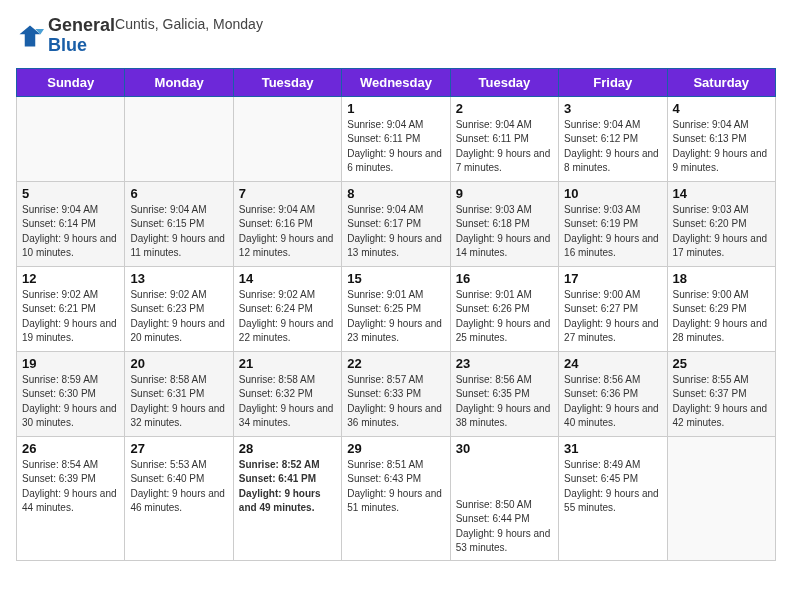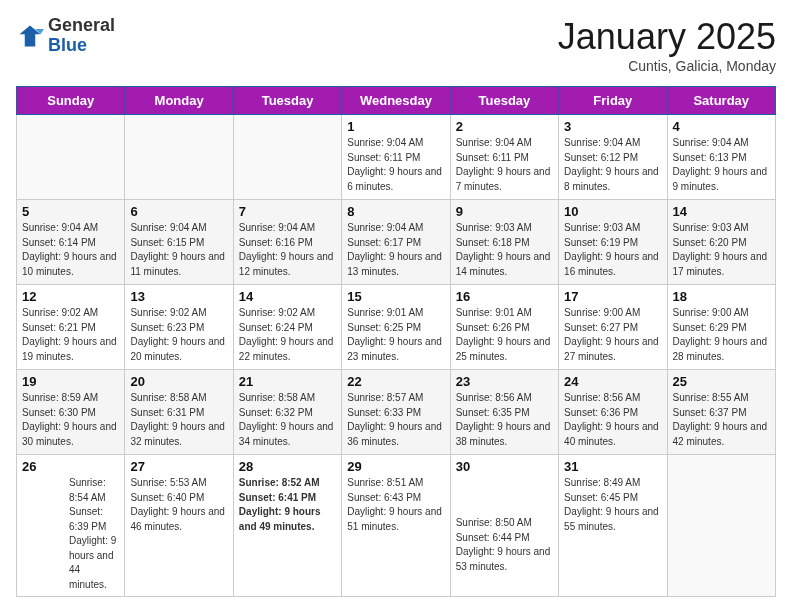--- a/index.html
+++ b/index.html
@@ -5,21 +5,20 @@
     * { box-sizing: border-box; margin: 0; padding: 0; }
     body {
       font-family: Arial, sans-serif;
       background: #fff;
       width: 792px;
       min-height: 612px;
       padding: 16px;
     }
     .header {
       display: flex;
-      justify-content: space-between;
       align-items: flex-start;
       margin-bottom: 12px;
     }
     .logo {
       display: flex;
       align-items: center;
       gap: 4px;
     }
     .logo-text {
       font-size: 18px;
@@ -41,21 +40,21 @@
     .subtitle {
       font-size: 14px;
       color: #444;
     }
     table {
       width: 100%;
       border-collapse: collapse;
       table-layout: fixed;
     }
     thead th {
-      background-color: #a21caf;
+      background-color: #6d28d9;
       color: #fff;
       text-align: center;
       font-size: 13px;
       padding: 6px 2px;
       border: 1px solid #1a5fa8;
     }
     td {
       vertical-align: top;
       border: 1px solid #ccc;
       padding: 4px 5px;
@@ -86,21 +85,20 @@
     <svg class="logo-icon" viewBox="0 0 32 32">
       <polygon points="16,4 28,14 22,14 22,28 10,28 10,14 4,14" fill="#1a5fa8"></polygon>
       <polygon points="22,8 32,8 28,14" fill="#4a9fd4"></polygon>
     </svg>
     <div class="logo-text">
       <div class="logo-general">General</div>
       <div class="logo-blue">Blue</div>
     </div>
   </div>
   <div class="title-block">
-    <div class="month-title">January 2025</div>
     <div class="subtitle">Cuntis, Galicia, Monday</div>
   </div>
 </div>
 
 <table>
   <thead>
     <tr id="header-row">
         <th>Sunday</th>
         <th>Monday</th>
         <th>Tuesday</th>
@@ -268,21 +266,21 @@
         <td>
           <div class="day-num">25</div>
           <div class="cell-text" style="white-space: pre-line;">Sunrise: 8:55 AM
 Sunset: 6:37 PM
 Daylight: 9 hours and 42 minutes.</div>
         </td>
       </tr>
       <tr>
         <td>
           <div class="day-num">26</div>
-          <div class="cell-text" style="white-space: pre-line; margin-left: 47px;">Sunrise: 8:54 AM
+          <div class="cell-text" style="white-space: pre-line;">Sunrise: 8:54 AM
 Sunset: 6:39 PM
 Daylight: 9 hours and 44 minutes.</div>
         </td>
         <td>
           <div class="day-num">27</div>
           <div class="cell-text" style="white-space: pre-line;">Sunrise: 5:53 AM
 Sunset: 6:40 PM
 Daylight: 9 hours and 46 minutes.</div>
         </td>
         <td>

